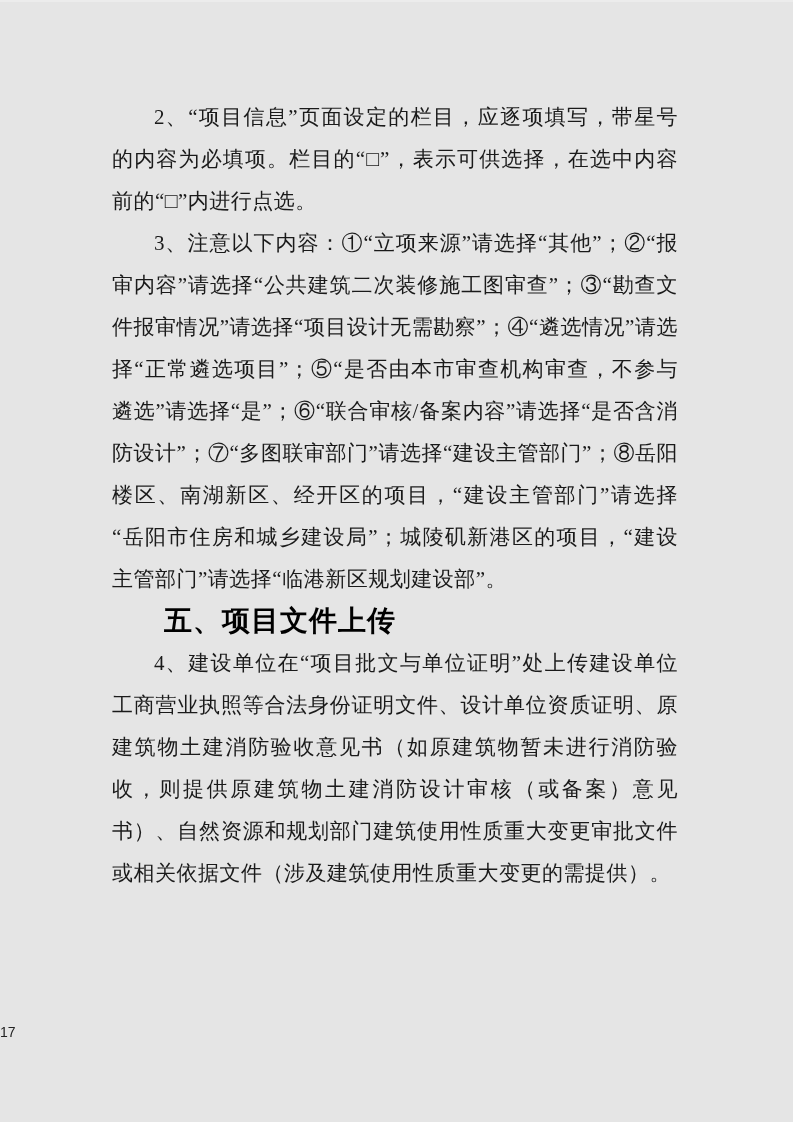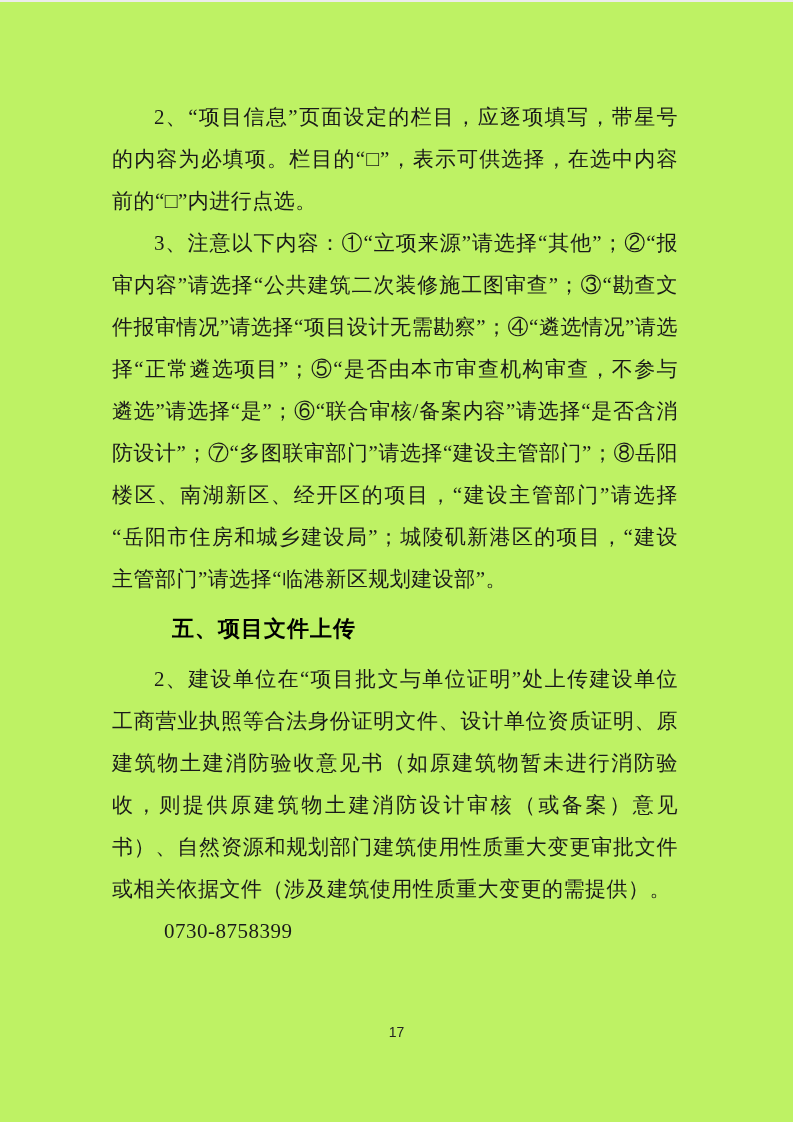--- a/index.html
+++ b/index.html
@@ -4,21 +4,21 @@
 <style>
   html, body {
     margin: 0;
     padding: 0;
     background: #ffffff;
   }
   .page {
     position: relative;
     width: 793px;
     height: 1122px;
-    background: #bef264;
+    background: #e5e5e5;
     overflow: hidden;
     border-top: 2px solid #ececec;
     box-sizing: border-box;
     font-family: "Liberation Serif", "DejaVu Serif", serif;
     color: #1a1a1a;
   }
   .doc-content {
     position: absolute;
     left: 112px;
     top: 94px;
@@ -28,65 +28,64 @@
     margin: 0;
     font-size: 21px;
     line-height: 42px;
     text-indent: 42px;
     text-align: justify;
     text-justify: inter-character;
     letter-spacing: 0.5px;
     color: #1a1a1a;
   }
   h2.section-heading {
-    margin: 8px;
+    margin: 0;
     font-family: "Liberation Sans", "DejaVu Sans", sans-serif;
     font-weight: bold;
-    font-size: 22px;
+    font-size: 28px;
     line-height: 42px;
     text-indent: 52px;
     color: #000000;
     letter-spacing: 1px;
   }
   p.phone-para {
     margin: 0;
     font-size: 21px;
     line-height: 42px;
     text-indent: 52px;
     letter-spacing: 0.5px;
     color: #1a1a1a;
     font-family: "Liberation Serif", "DejaVu Serif", serif;
   }
   .page-number {
     position: absolute;
     left: 0;
     top: 1022px;
     width: 100%;
-    text-align: center;
+    text-align: left;
     font-family: "Liberation Sans", "DejaVu Sans", sans-serif;
     font-size: 14px;
     color: #222222;
   }
 </style>
 </head>
 <body>
 
 <div class="page">
 
   <div class="doc-content">
 
     <p class="body-para">2、“项目信息”页面设定的栏目，应逐项填写，带星号的内容为必填项。栏目的“□”，表示可供选择，在选中内容前的“□”内进行点选。</p>
 
     <p class="body-para">3、注意以下内容：①“立项来源”请选择“其他”；②“报审内容”请选择“公共建筑二次装修施工图审查”；③“勘查文件报审情况”请选择“项目设计无需勘察”；④“遴选情况”请选择“正常遴选项目”；⑤“是否由本市审查机构审查，不参与遴选”请选择“是”；⑥“联合审核/备案内容”请选择“是否含消防设计”；⑦“多图联审部门”请选择“建设主管部门”；⑧岳阳楼区、南湖新区、经开区的项目，“建设主管部门”请选择“岳阳市住房和城乡建设局”；城陵矶新港区的项目，“建设主管部门”请选择“临港新区规划建设部”。</p>
 
     <h2 class="section-heading">五、项目文件上传</h2>
 
 
-    <p class="body-para">2、建设单位在“项目批文与单位证明”处上传建设单位工商营业执照等合法身份证明文件、设计单位资质证明、原建筑物土建消防验收意见书（如原建筑物暂未进行消防验收，则提供原建筑物土建消防设计审核（或备案）意见书）、自然资源和规划部门建筑使用性质重大变更审批文件或相关依据文件（涉及建筑使用性质重大变更的需提供）。</p>
+    <p class="body-para">4、建设单位在“项目批文与单位证明”处上传建设单位工商营业执照等合法身份证明文件、设计单位资质证明、原建筑物土建消防验收意见书（如原建筑物暂未进行消防验收，则提供原建筑物土建消防设计审核（或备案）意见书）、自然资源和规划部门建筑使用性质重大变更审批文件或相关依据文件（涉及建筑使用性质重大变更的需提供）。</p>
 
 
-    <p class="phone-para">0730-8758399</p>
 
   </div>
 
   <div class="page-number">17</div>
 
 </div>
 
 </body></html>

